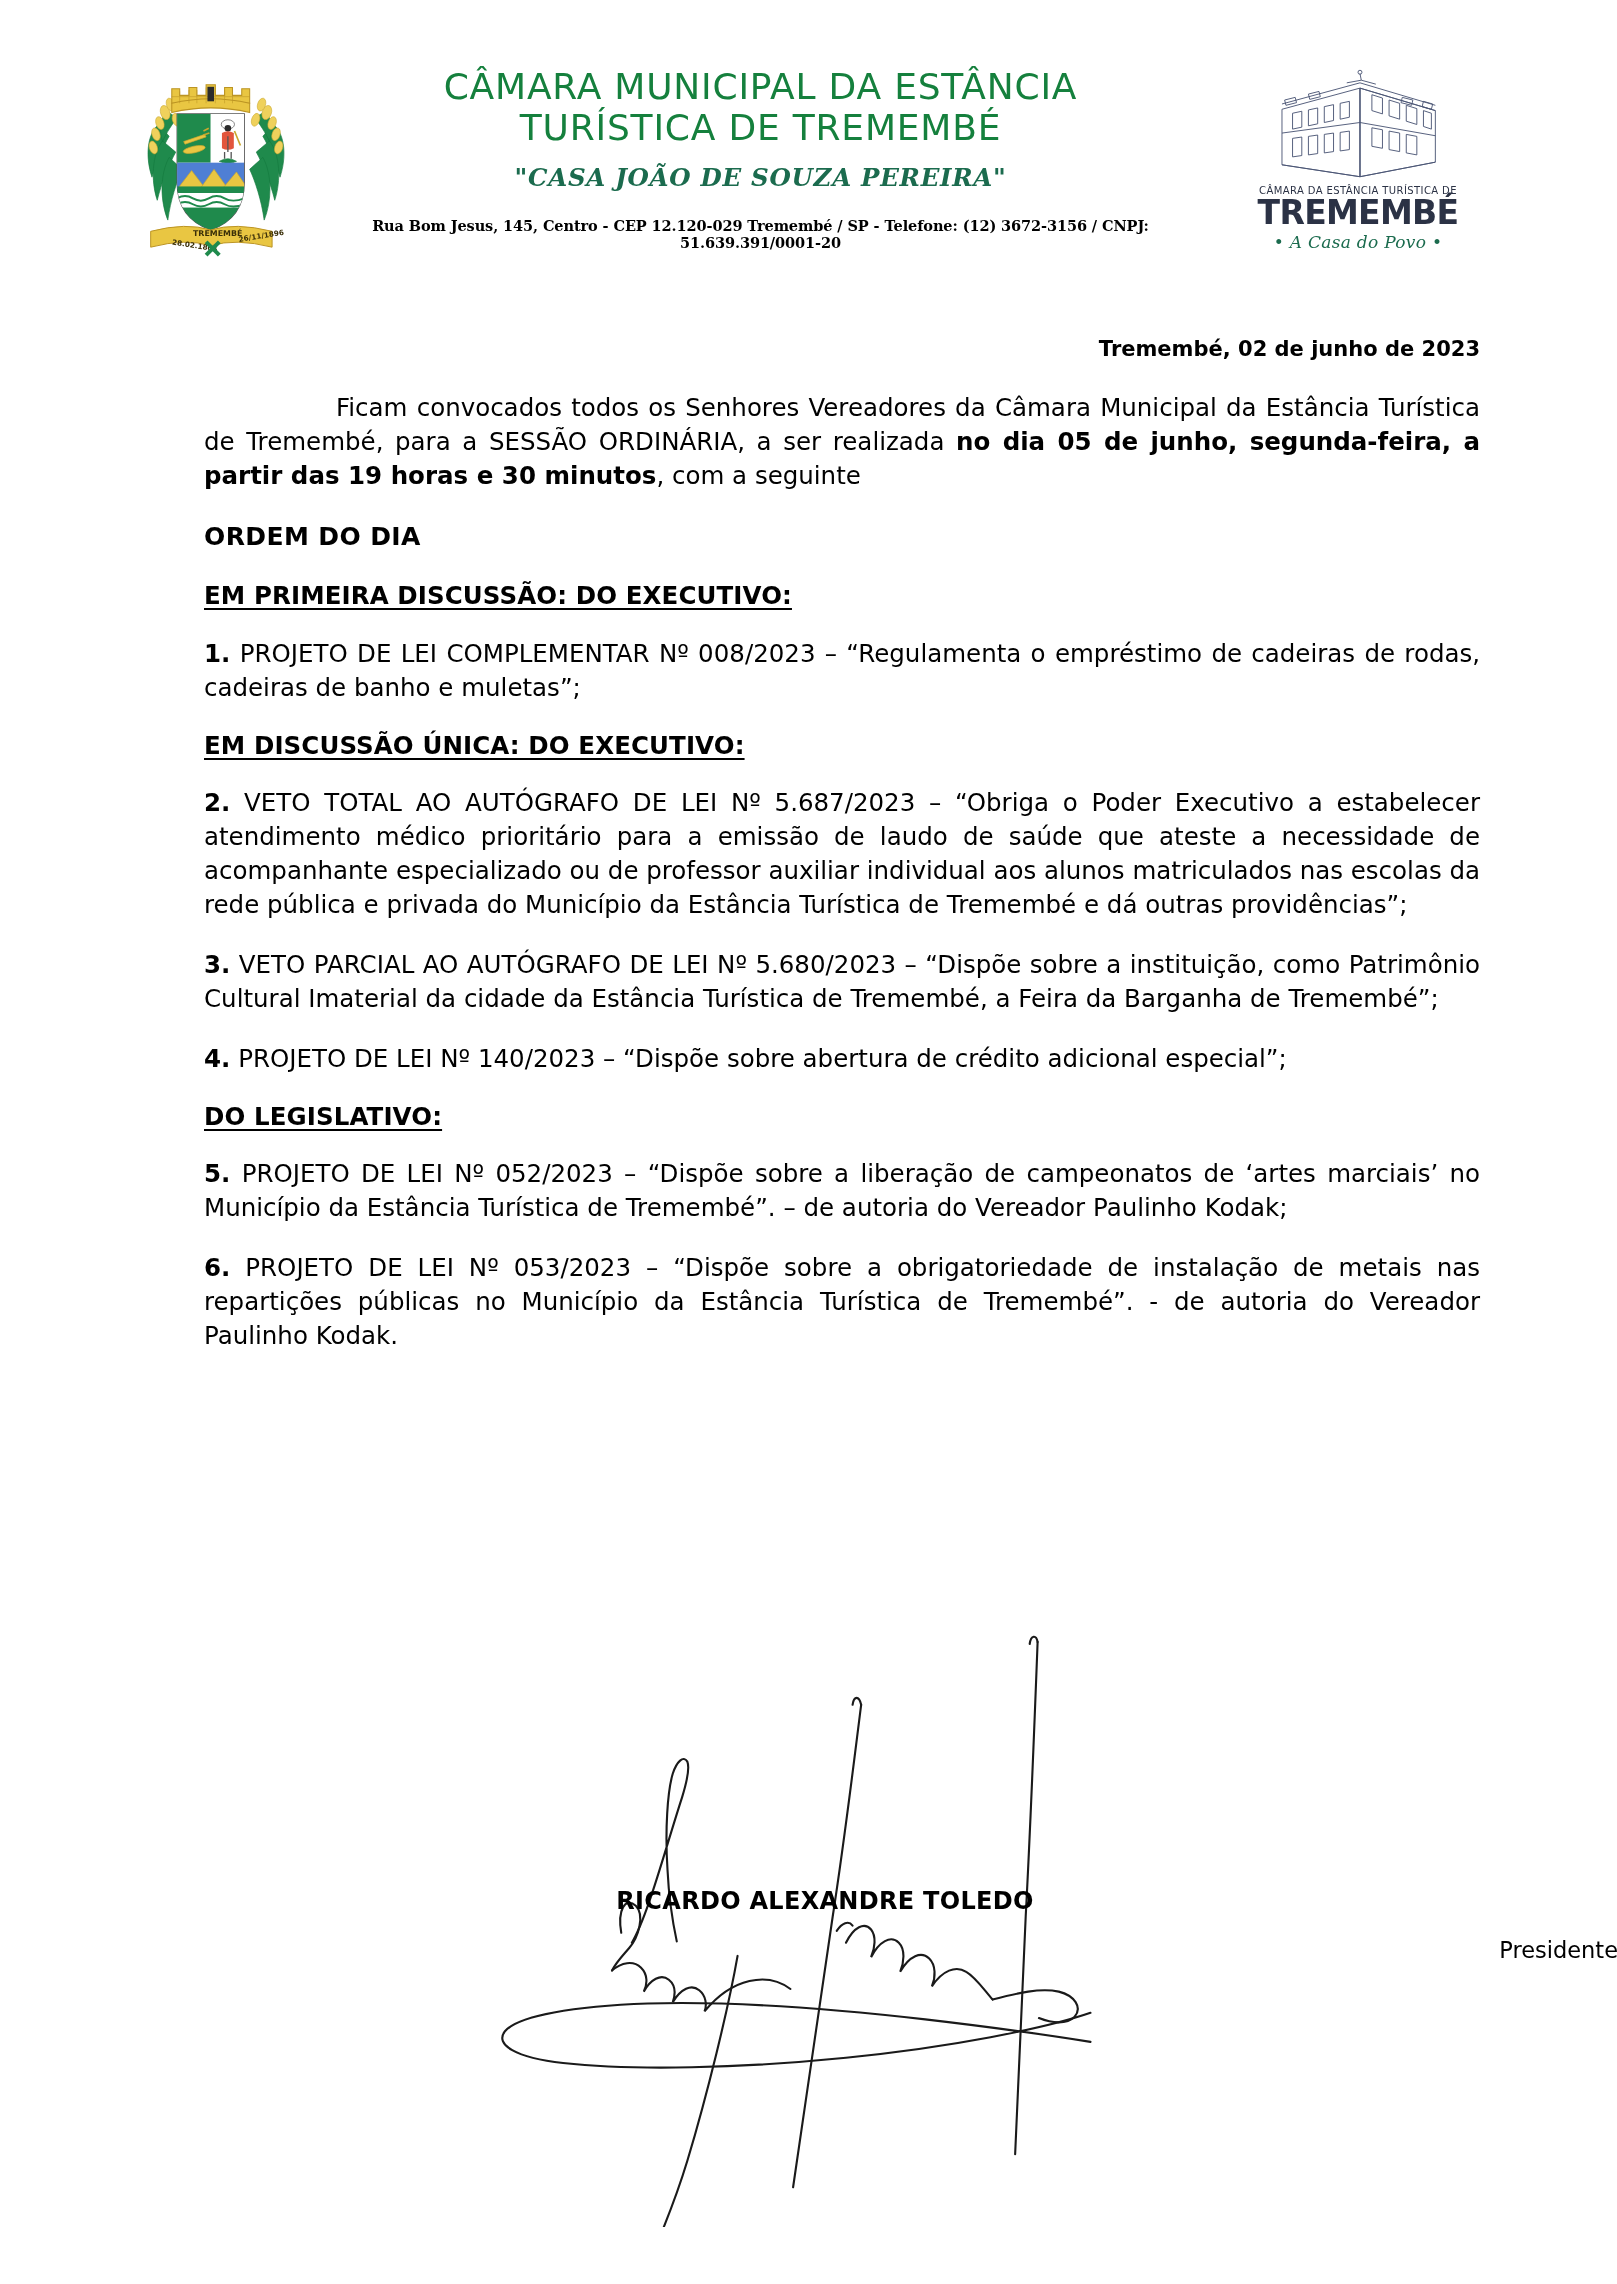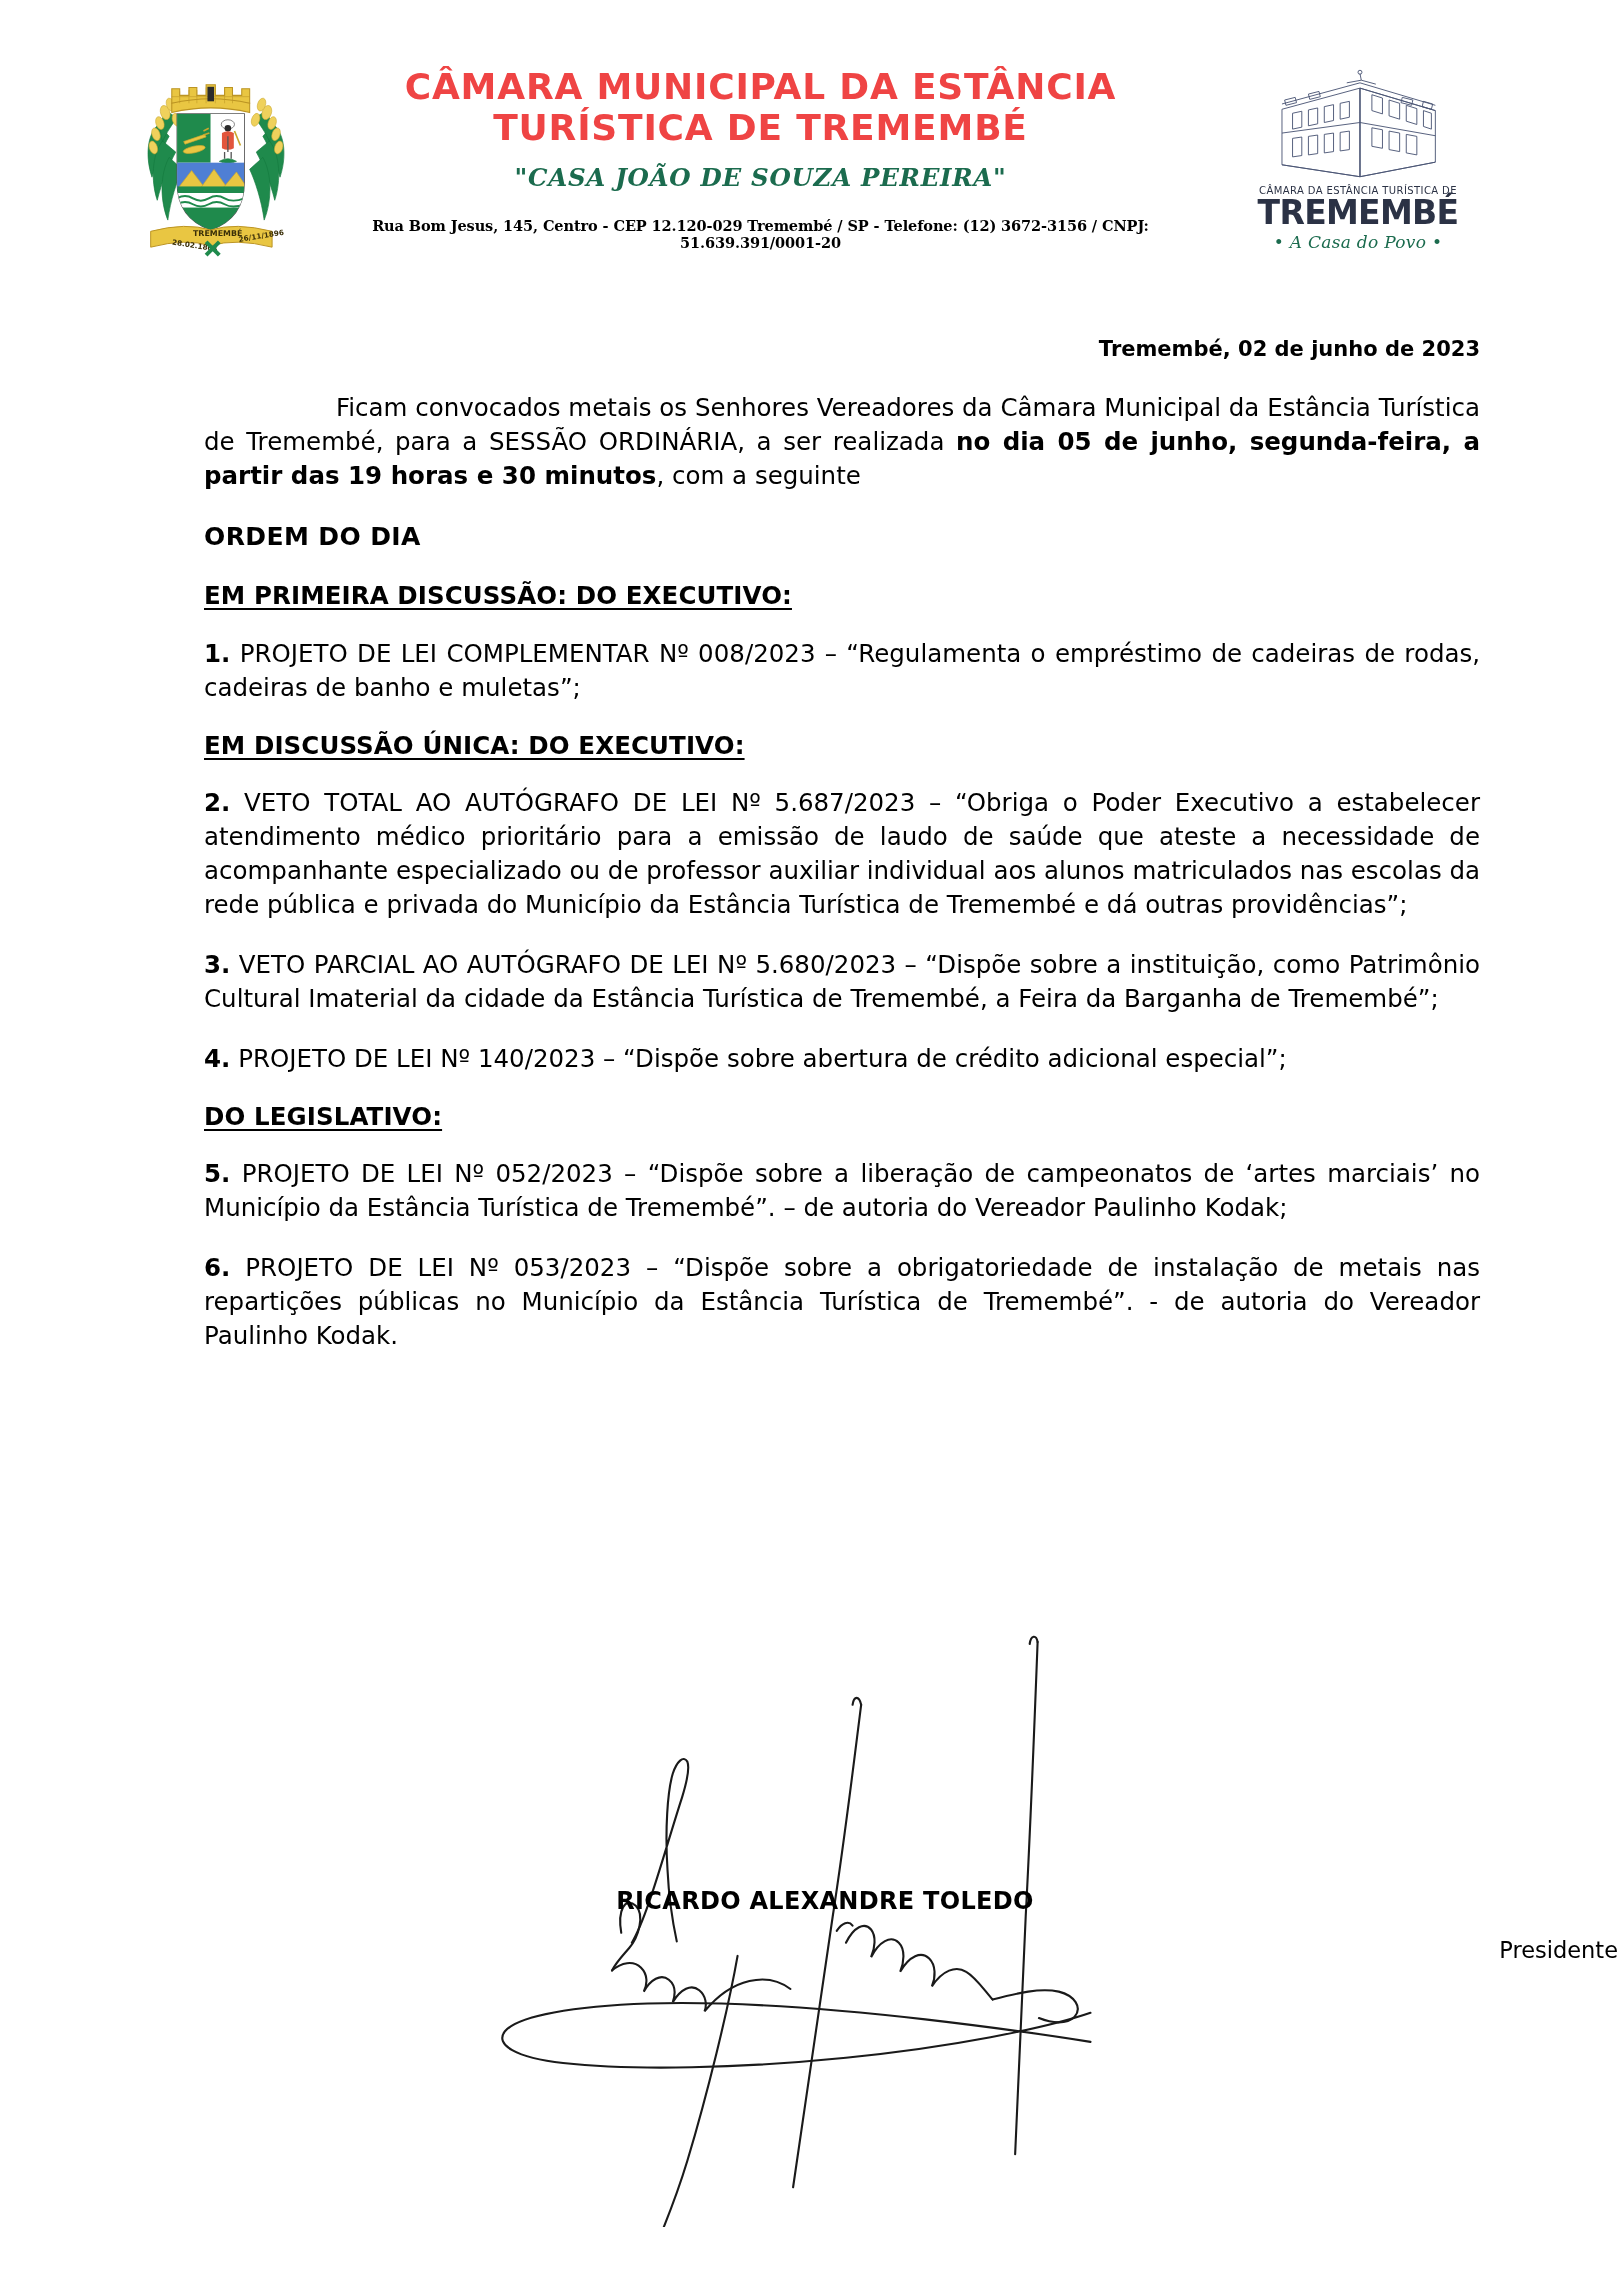--- a/index.html
+++ b/index.html
@@ -32,25 +32,25 @@
   }
   .header-center {
     position: absolute;
     left: 311px;
     top: 66px;
     width: 899px;
     text-align: center;
   }
   .org-title {
     font-family: "DejaVu Sans", sans-serif;
-    font-weight: bold;
+    font-weight: normal;
     font-size: 36px;
     line-height: 1.15;
     letter-spacing: 0.8px;
-    color: #ef4444;
+    color: #15803d;
     margin: 0;
     white-space: pre-line;
   }
   .org-subtitle {
     font-family: "DejaVu Serif", serif;
     font-style: italic;
     font-weight: bold;
     font-size: 24.5px;
     letter-spacing: 0.7px;
     color: #1b6b4e;
@@ -346,21 +346,21 @@
     <div class="brand-line2">TREMEMBÉ</div>
     <div class="brand-line3">• A Casa do Povo •</div>
   </div>
 </div>
 
 <div class="doc">
 
 
   <div class="date-line">Tremembé, 02 de junho de 2023</div>
 
-  <p class="para indented"><span>Ficam convocados metais os Senhores Vereadores da Câmara Municipal da Estância Turística de Tremembé, para a SESSÃO ORDINÁRIA, a ser realizada </span><b>no dia 05 de junho, segunda-feira, a partir das 19 horas e 30 minutos</b><span>, com a seguinte</span></p>
+  <p class="para indented"><span>Ficam convocados todos os Senhores Vereadores da Câmara Municipal da Estância Turística de Tremembé, para a SESSÃO ORDINÁRIA, a ser realizada </span><b>no dia 05 de junho, segunda-feira, a partir das 19 horas e 30 minutos</b><span>, com a seguinte</span></p>
 
   <div class="ordem">ORDEM DO DIA</div>
 
   <div class="section-head">EM PRIMEIRA DISCUSSÃO: DO EXECUTIVO:</div>
   <p class="item"><span class="num">1.</span><span> PROJETO DE LEI COMPLEMENTAR Nº 008/2023 – “Regulamenta o empréstimo de cadeiras de rodas, cadeiras de banho e muletas”;</span></p>
 
   <div class="section-head">EM DISCUSSÃO ÚNICA: DO EXECUTIVO:</div>
   <p class="item"><span class="num">2.</span><span> VETO TOTAL AO AUTÓGRAFO DE LEI Nº 5.687/2023 – “Obriga o Poder Executivo a estabelecer atendimento médico prioritário para a emissão de laudo de saúde que ateste a necessidade de acompanhante especializado ou de professor auxiliar individual aos alunos matriculados nas escolas da rede pública e privada do Município da Estância Turística de Tremembé e dá outras providências”;</span></p>
   <p class="item"><span class="num">3.</span><span> VETO PARCIAL AO AUTÓGRAFO DE LEI Nº 5.680/2023 – “Dispõe sobre a instituição, como Patrimônio Cultural Imaterial da cidade da Estância Turística de Tremembé, a Feira da Barganha de Tremembé”;</span></p>
   <p class="item"><span class="num">4.</span><span> PROJETO DE LEI Nº 140/2023 – “Dispõe sobre abertura de crédito adicional especial”;</span></p>

